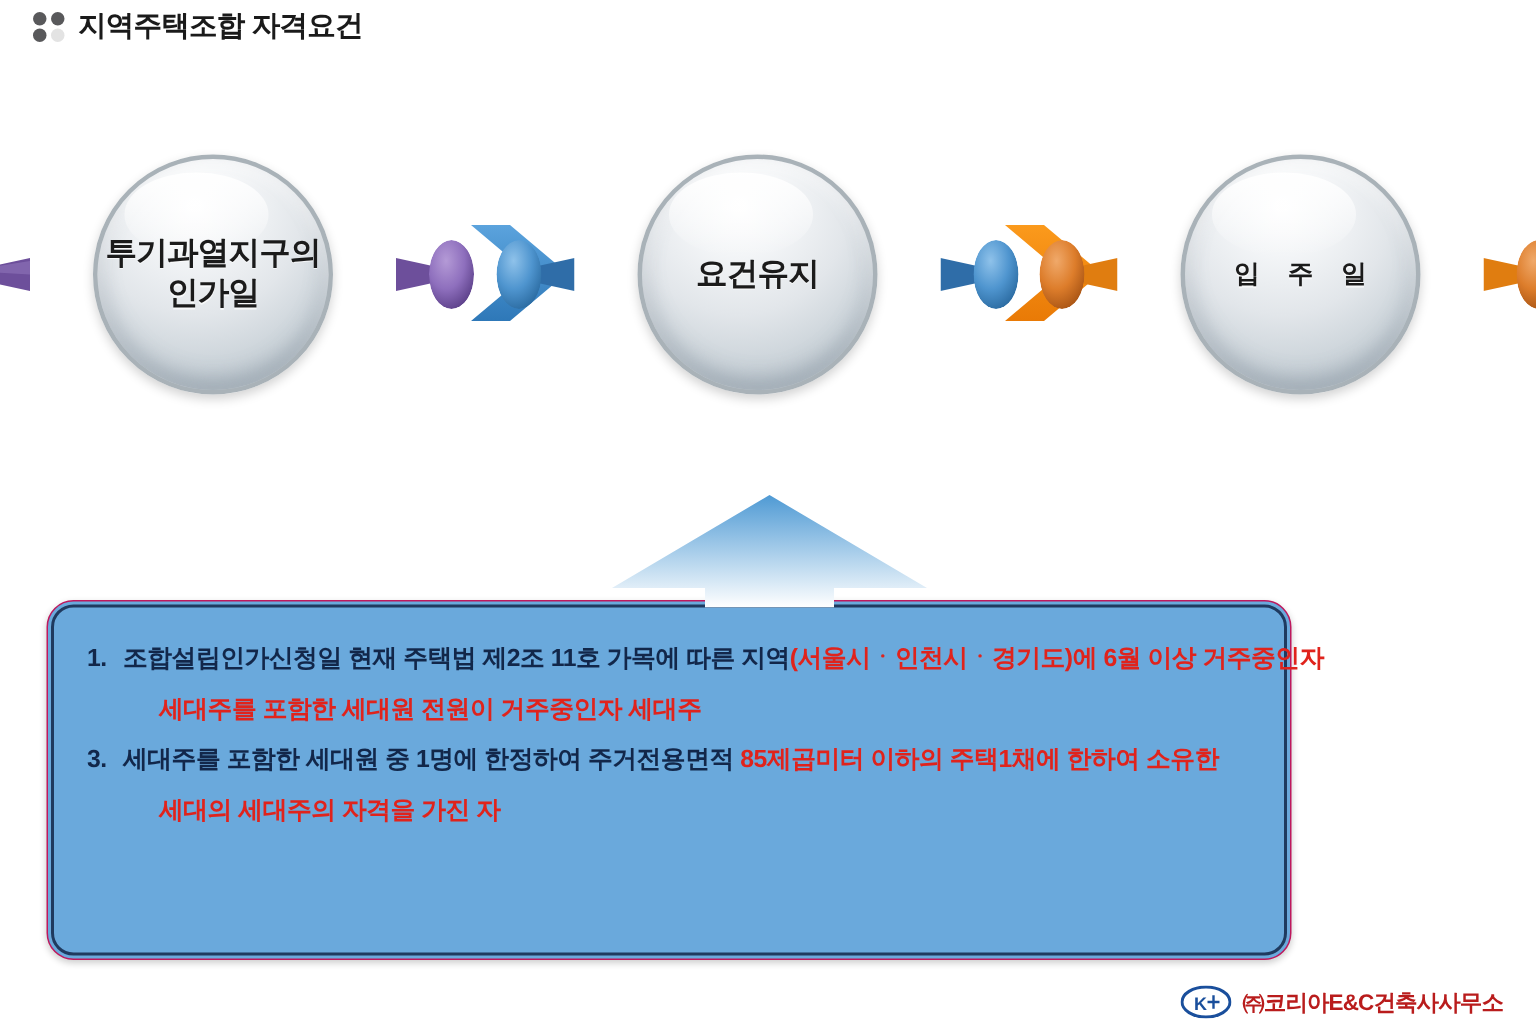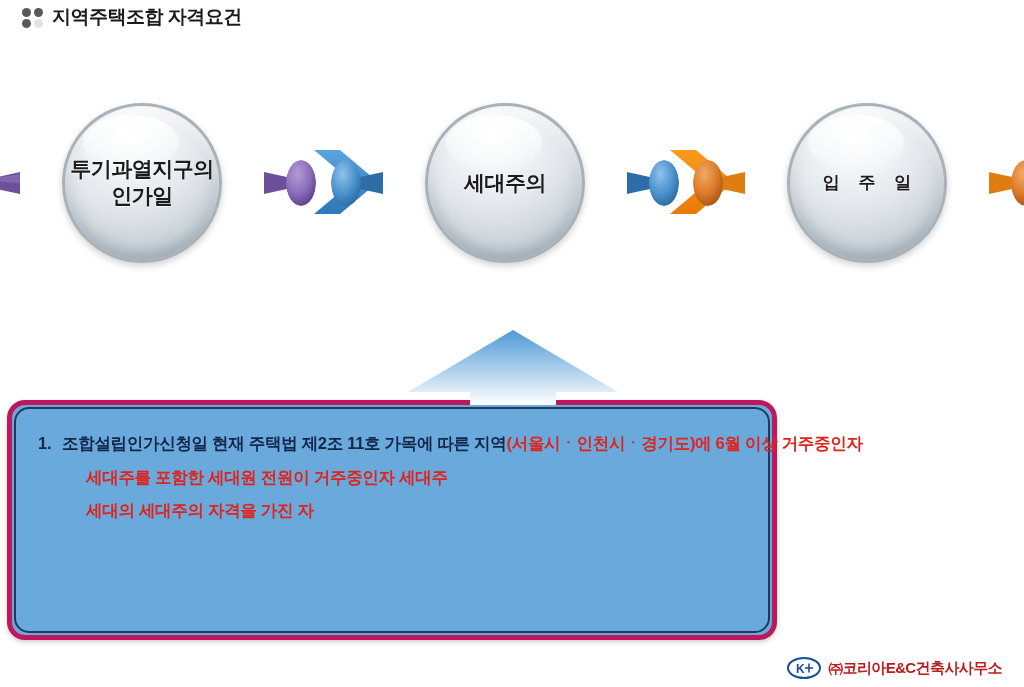--- a/index.html
+++ b/index.html
@@ -79,24 +79,24 @@
 
   
   .chev{position:absolute; z-index:1;}
 
   
   .up-arrow{position:absolute; z-index:1;}
 
   
   .infobox{
     position:absolute;
-    left:7px; top:400px; width:770px; height:240px;
+    left:31px; top:400px; width:830px; height:240px;
     background:#6aa9dc;
     border-radius:18px;
-    border:5px solid #be185d;
+    border:1px solid #be185d;
     box-sizing:border-box;
     box-shadow:0 2px 5px rgba(0,0,0,.2);
   }
   .infobox-inner{
     position:absolute; left:2px; top:2px; right:2px; bottom:2px;
     border-radius:15px;
     border:2px solid #1f3a5f;
     box-sizing:border-box;
   }
   .lines{
@@ -206,21 +206,21 @@
         <stop offset="0%" stop-color="#8fc2ea"></stop>
             <stop offset="55%" stop-color="#4f95cf"></stop>
             <stop offset="100%" stop-color="#2a6aa0"></stop>
       </radialGradient>
         </defs>
       <ellipse cx="15" cy="23" rx="15" ry="23" fill="url(#g2b)"></ellipse>
     </svg>
   </div>
   <div class="sphere"></div>
   <div class="sphere-label">
-    <span>세대주의</span>
+    <span>요건유지</span>
   </div>
 </div>
 
 <div class="chev" style="left:668px; top:146px; width:74px; height:72px;">
   <svg width="74" height="72" viewBox="0 0 74 72">
     <defs>
         <linearGradient id="cg2" x1="0" y1="0" x2="0" y2="1">
       <stop offset="0%" stop-color="#fb9a1c"></stop>
           <stop offset="100%" stop-color="#e97a06"></stop>
     </linearGradient>
@@ -284,20 +284,23 @@
   <div class="lines">
 
     <div class="line">
       <span class="num">1.</span><span>조합설립인가신청일 현재 주택법 제2조 11호 가목에 따른 지역</span><span class="red">(서울시ㆍ인천시ㆍ경기도)에 6월 이상 거주중인자</span>
     </div>
 
     <div class="line indent">
       <span class="red">세대주를 포함한 세대원 전원이 거주중인자 세대주</span>
     </div>
 
+    <div class="line">
+      <span class="num">3.</span><span>세대주를 포함한 세대원 중 1명에 한정하여 주거전용면적 </span><span class="red">85제곱미터 이하의 주택1채에 한하여 소유한</span>
+    </div>
     <div class="line indent">
       <span class="red">세대의 세대주의 자격을 가진 자</span>
     </div>
 
   </div>
 </div>
 
 <div class="footer">
   <div class="footer-logo">
     <svg width="34" height="22" viewBox="0 0 34 22">

